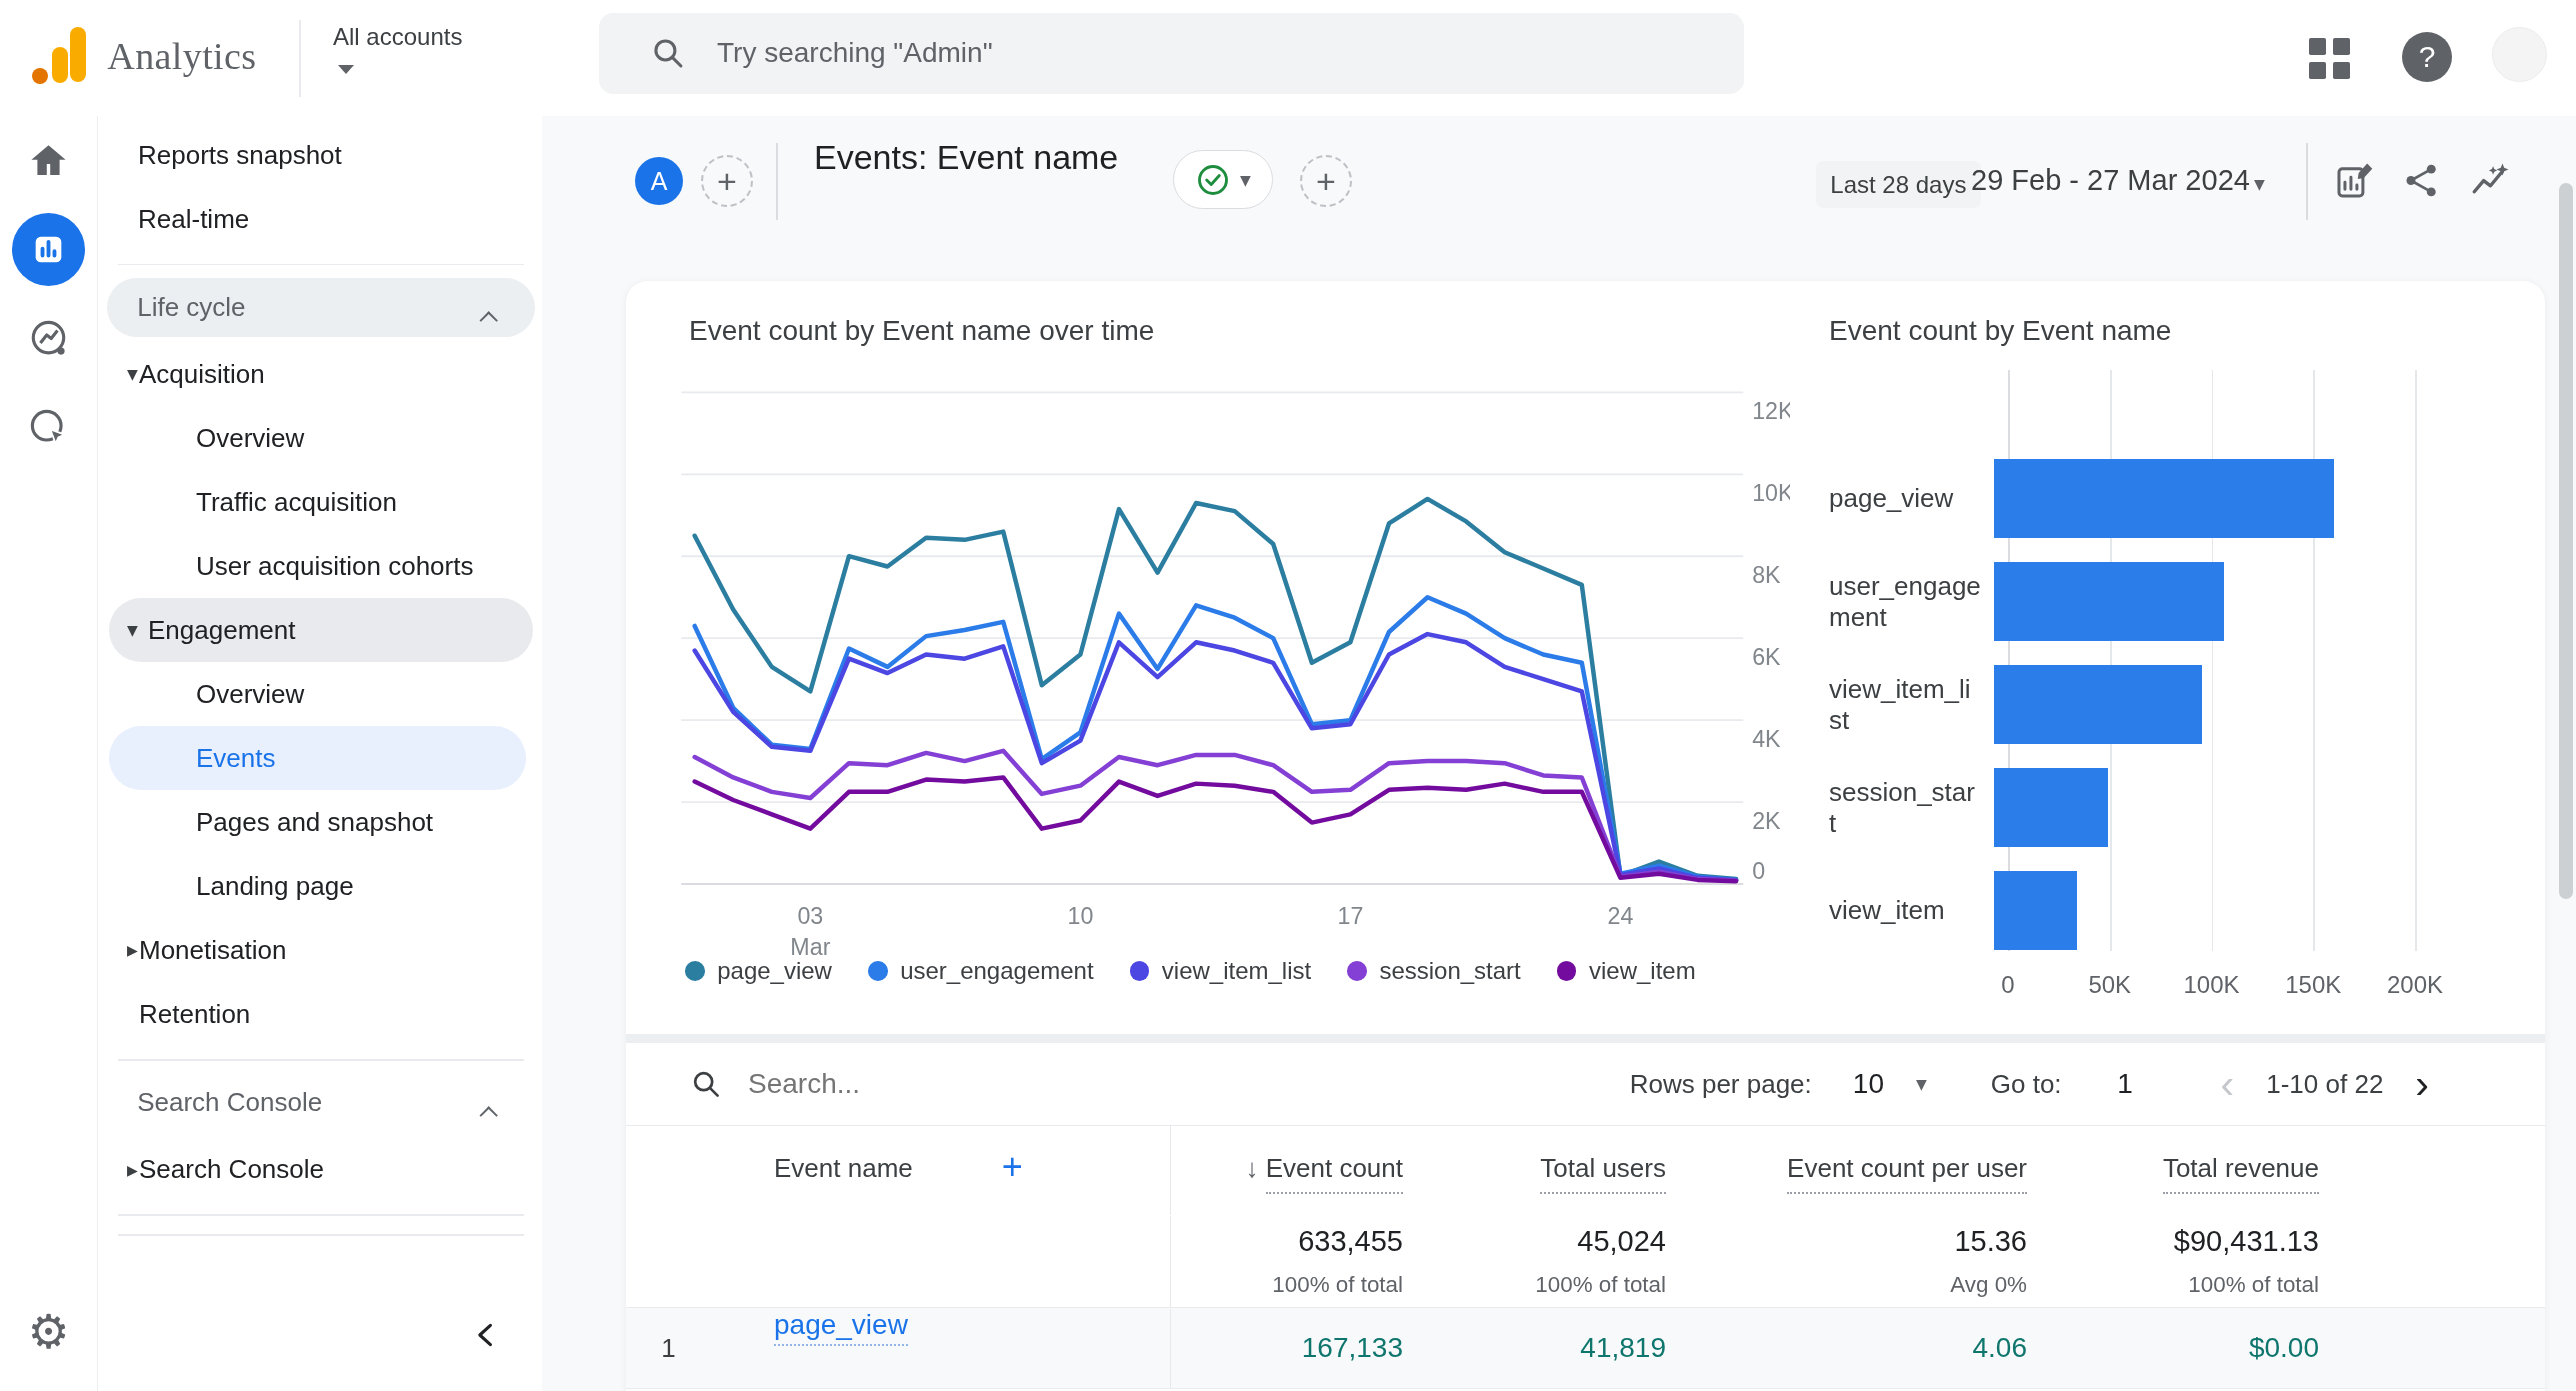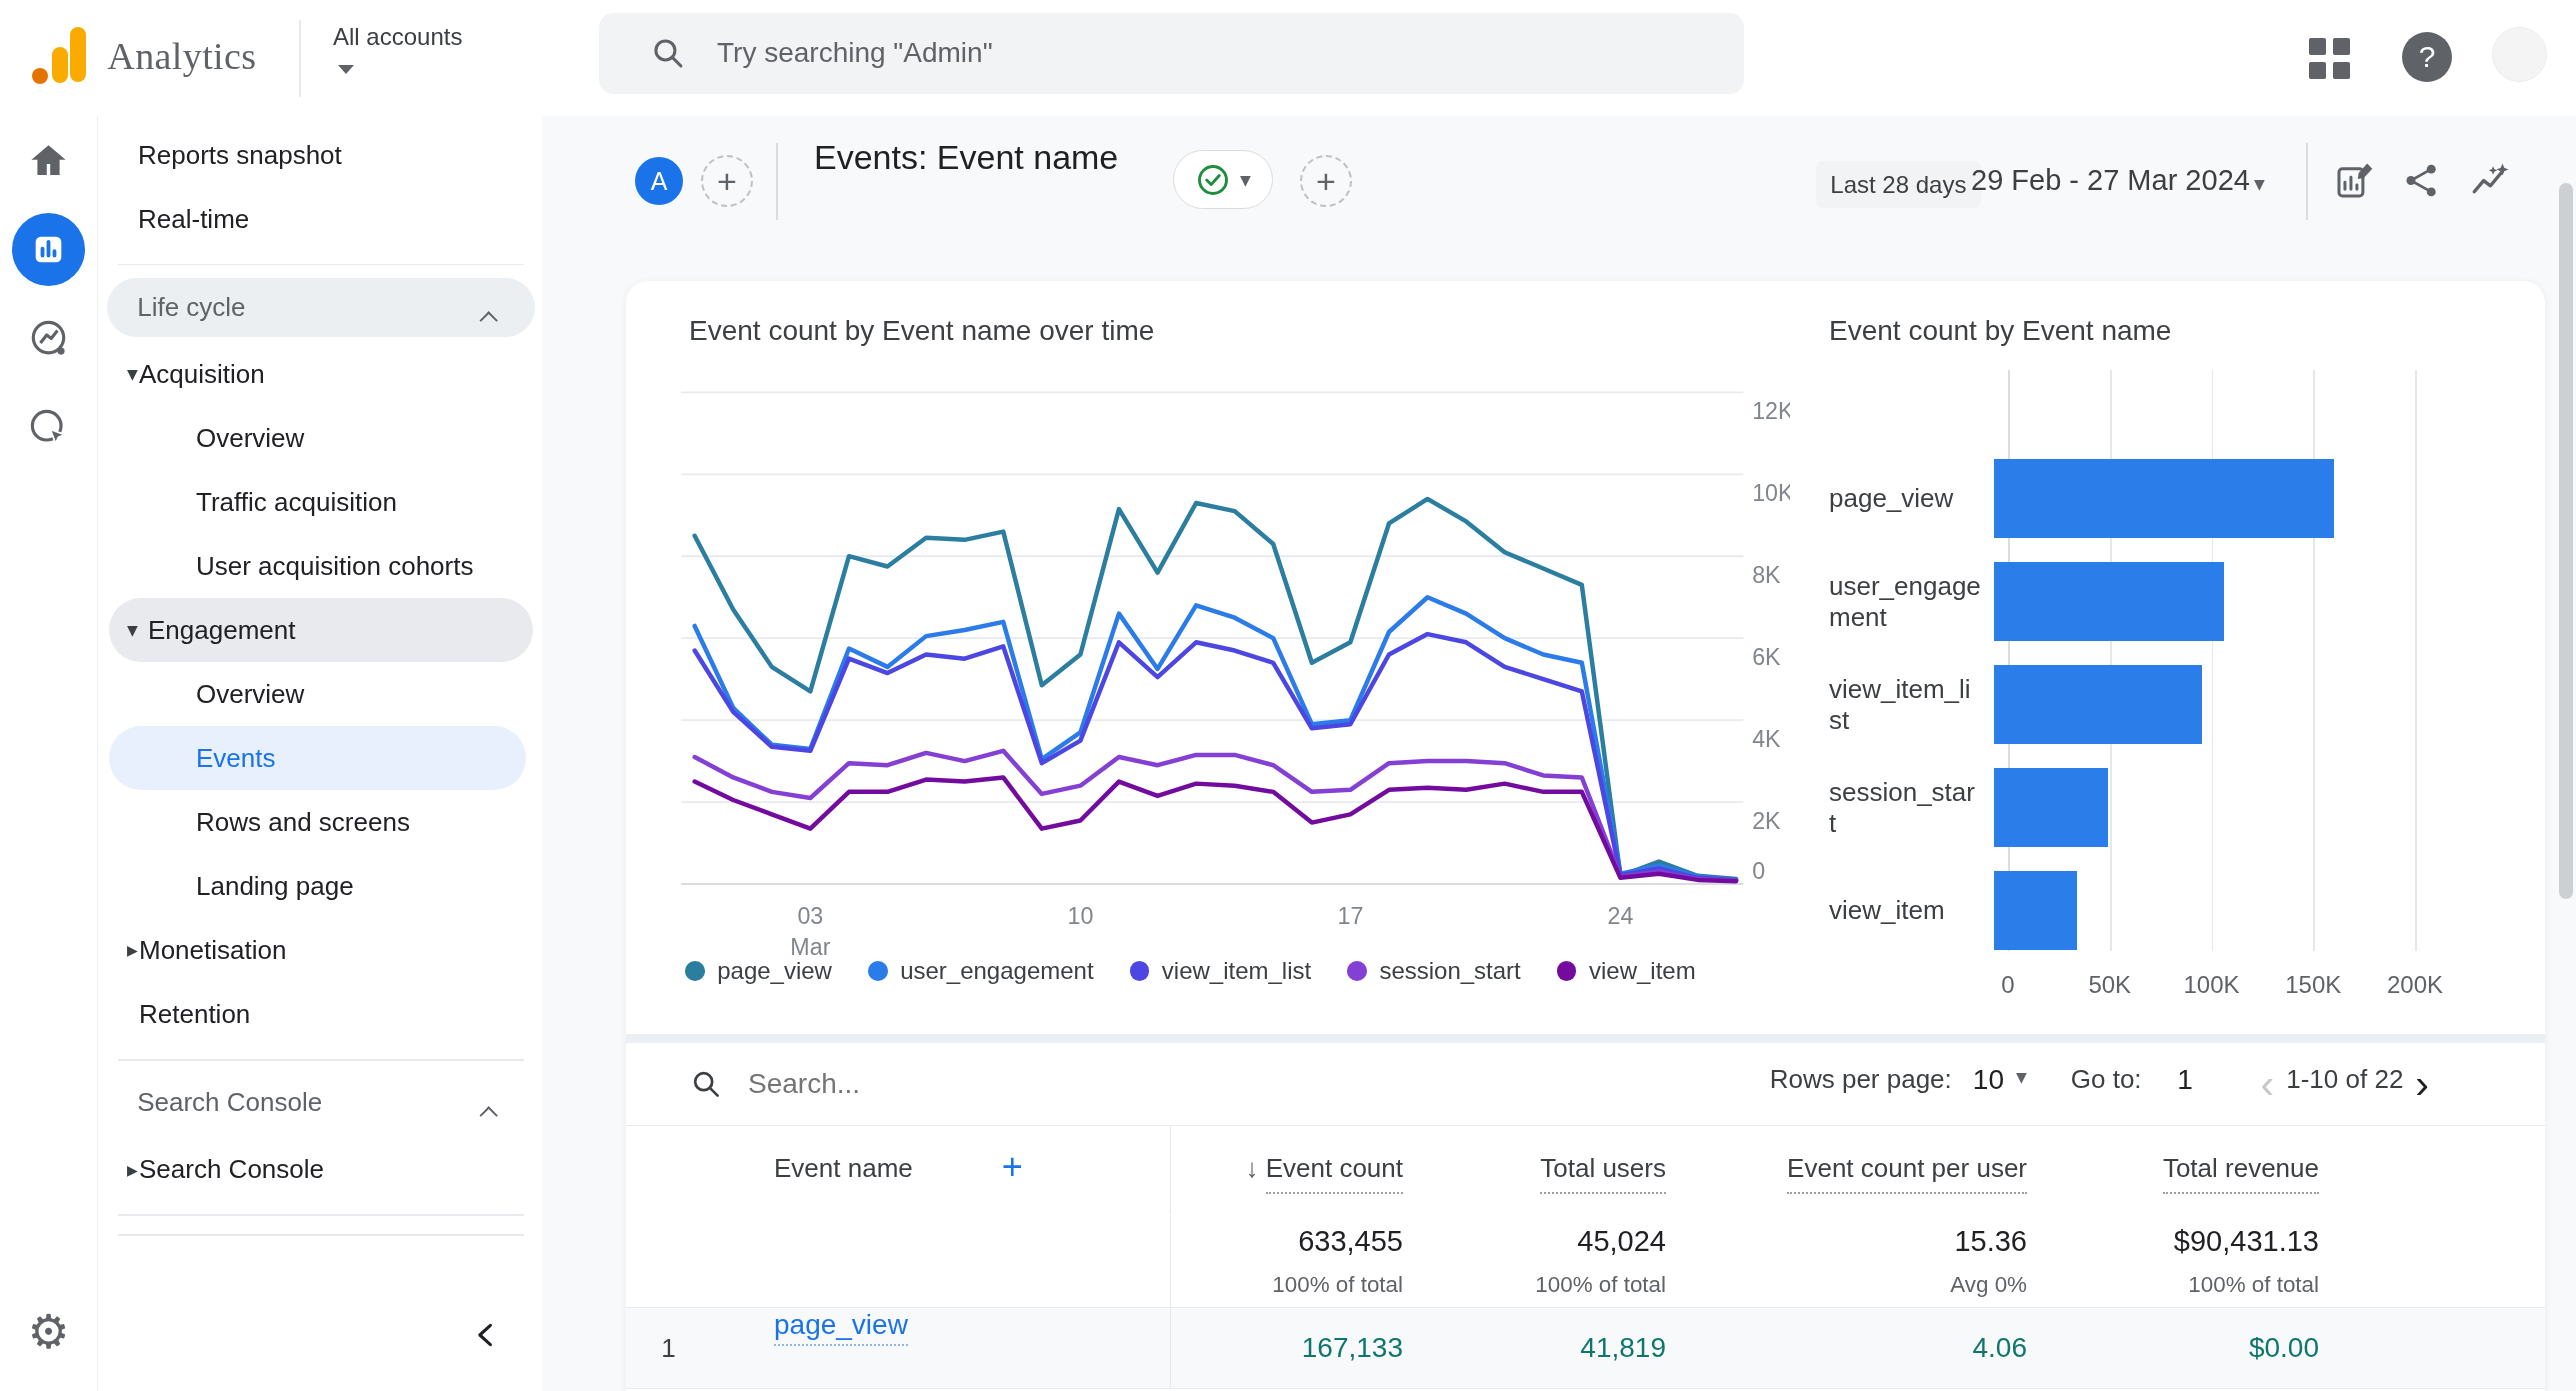--- a/index.html
+++ b/index.html
@@ -82,21 +82,21 @@
   .bar-row { display:flex; align-items:center; height:79px; margin-bottom:24px; }
   .bar-cat { width:165px; padding-right:12.5px; font-size:26px; color:#3c4043; word-break:break-all; line-height:1.18; }
   .bar-track { position:relative; width:407px; height:79px; }
   .bar-fill { height:100%; }
   .bar-axis { position:absolute; left:179px; top:601px; width:407px; height:36px; }
   .bar-tick { position:absolute; transform:translateX(-50%); font-size:24px; color:#5f6368; }
 
   .table-sep { position:absolute; left:0; top:753px; width:100%; height:9px; background:#eceff1; }
   .table-toolbar { position:absolute; left:0; top:762px; width:100%; height:82px; display:flex; align-items:center; padding:0 116px 0 63px; }
   .table-toolbar input.tsearch { border:none; outline:none; background:transparent; font-size:28px; color:#5f6368; margin-left:25px; width:447px; font-family:"Liberation Sans",sans-serif; }
-  .tb-right { margin-left:auto; display:flex; align-items:flex-start; gap:12px; }
+  .tb-right { margin-left:auto; display:flex; align-items:center; gap:32px; }
   .tb-label { font-size:26px; color:#3c4043; }
   .tb-value { font-size:28px; color:#202124; }
   .goto-input { width:63px; border:none; outline:none; background:transparent; font-size:28px; color:#202124; text-align:center; font-family:"Liberation Sans",sans-serif; }
   .pg-chev { font-size:41px; line-height:1; cursor:pointer; }
   .pg-prev { color:#c4c7cb; }
   .pg-next { color:#202124; }
   .gap-l { margin-left:32px; } .gap-s { margin-left:9px; }
 
   .trow { display:grid; grid-template-columns:85px 460px 232px 263px 361px 292px 1fr; align-items:center; }
   .thead { position:absolute; left:0; top:844px; width:100%; height:90px; border-top:1.8px solid #e8eaed; align-items:start; }
@@ -219,21 +219,21 @@
       <span class="grp-arrow">▾</span>
       <span>Engagement</span>
     </div>
     <div class="nav-item lvl-child">
         <span>Overview</span>
       </div>
     <div class="nav-item lvl-child pill-blue">
         <span>Events</span>
       </div>
     <div class="nav-item lvl-child">
-        <span>Rows and screens</span>
+        <span>Pages and snapshot</span>
       </div>
     <div class="nav-item lvl-child">
         <span>Landing page</span>
       </div>
 
     <div class="nav-item">
       <span class="grp-arrow">▸</span>
       <span>Monetisation</span>
     </div>
     <div class="nav-item">

